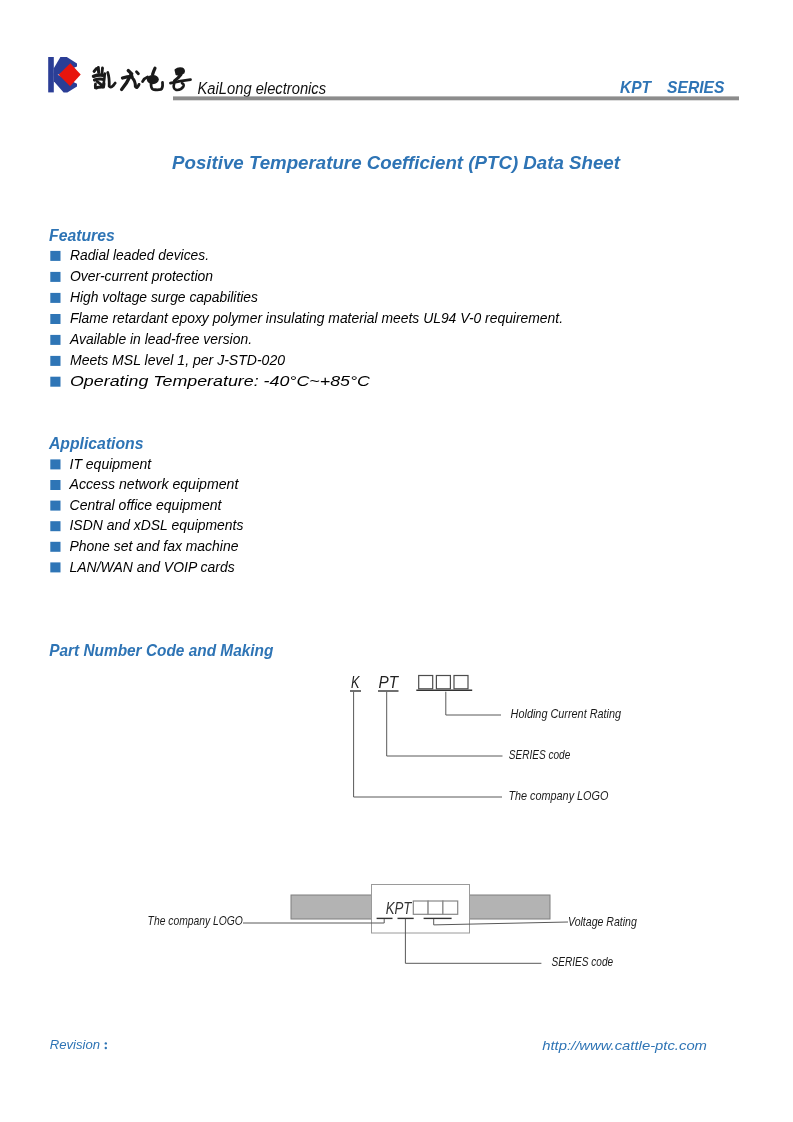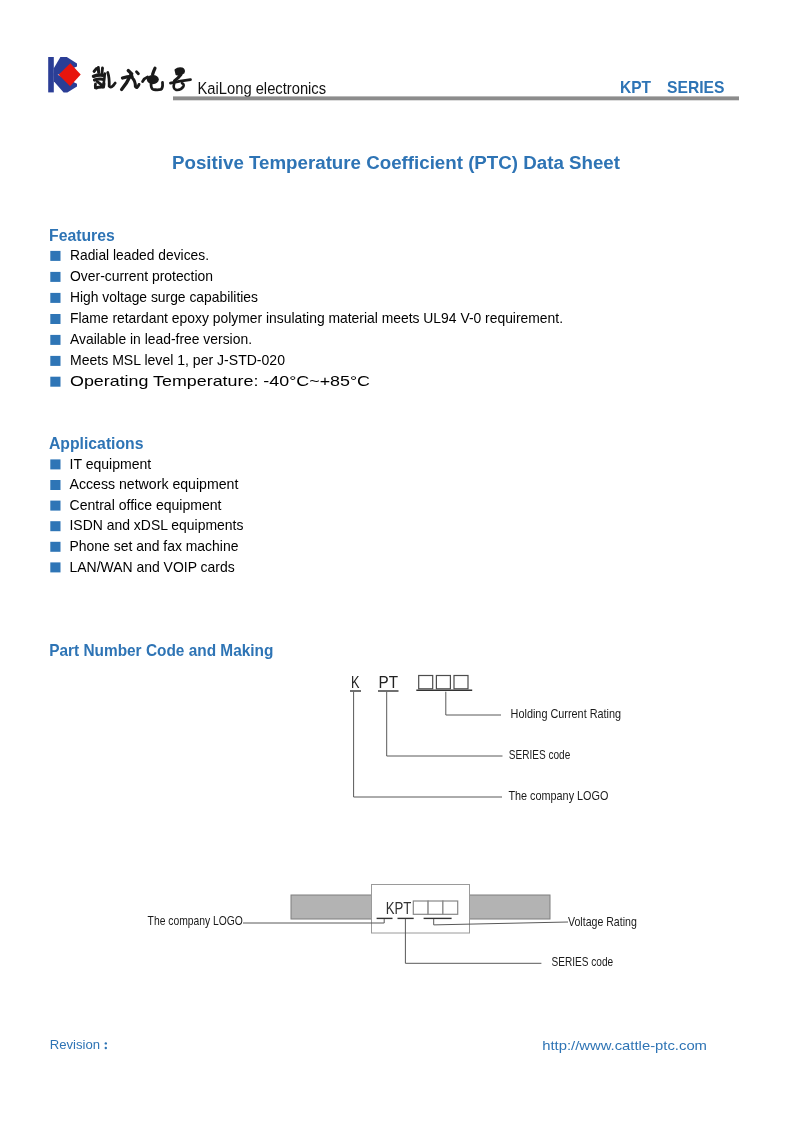--- a/index.html
+++ b/index.html
@@ -1,16 +1,16 @@
 <!DOCTYPE html>
 <html><head>
 <meta charset="utf-8">
 <style>
   html,body{margin:0;padding:0;background:#fff;}
-  #page{position:relative;width:793px;height:1122px;background:#fff;overflow:hidden;}
+  #page{position:relative;width:793px;height:1122px;background:#fff;overflow:hidden;font-style:italic;}
   svg text{font-family:"Liberation Sans",sans-serif;}
 </style>
 </head>
 <body>
 <div id="page">
 <svg width="793" height="1122" viewBox="0 0 793 1122">
 
   <g id="klogo">
     <rect x="48.2" y="57" width="5.6" height="35.4" fill="#2b3e96"></rect>
     <polygon points="53.8,76.5 53.8,68.3 60.4,57 66.8,57 77,63.5 77,66.5" fill="#2b3e96"></polygon>

